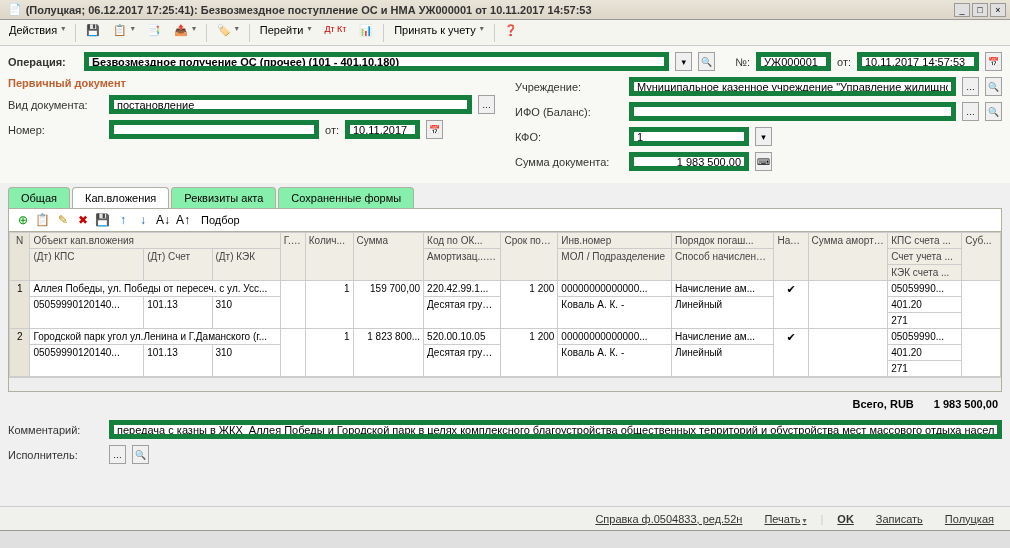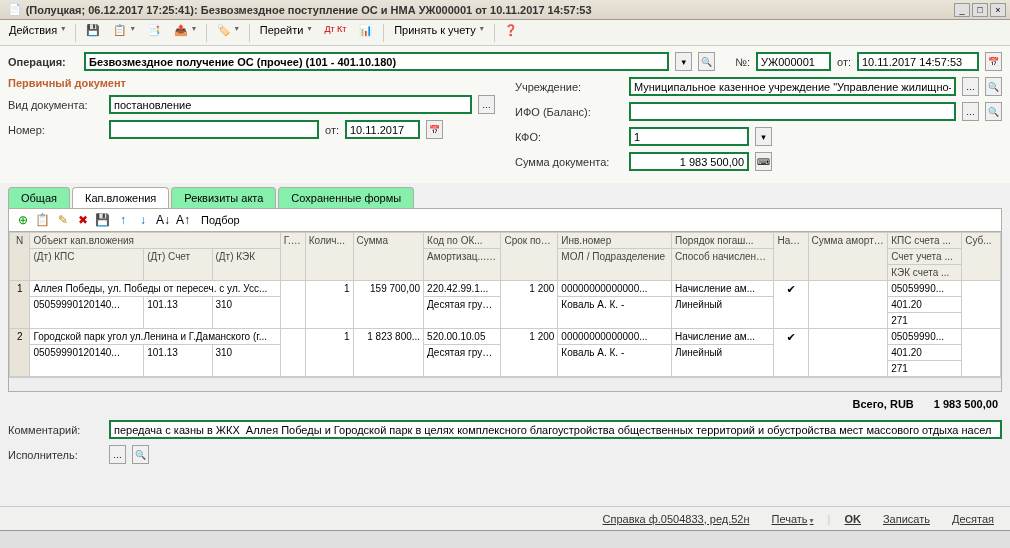--- a/index.html
+++ b/index.html
@@ -8,21 +8,21 @@
 .titlebar span { font-weight: bold; color: #333; margin-left: 4px; }
 .win-controls { margin-left: auto; display: flex; gap: 2px; }
 .win-btn { width: 16px; height: 14px; background: #e0e0e0; border: 1px solid #999; font-size: 9px; text-align: center; line-height: 12px; cursor: pointer; }
 .toolbar { background: #f5f5f0; height: 26px; display: flex; align-items: center; padding: 0 4px; border-bottom: 1px solid #ccc; gap: 3px; }
 .tb-btn { height: 20px; padding: 0 4px; border: 1px solid transparent; background: transparent; display: flex; align-items: flex-start; gap: 2px; cursor: pointer; }
 .tb-sep { width: 1px; height: 18px; background: #ccc; margin: 0 2px; }
 .dropdown-arrow::after { content: '▾'; font-size: 8px; margin-left: 2px; color: #666; }
 .form-area { padding: 6px 8px; background: #f8f8f4; }
 .form-row { display: flex; align-items: center; margin-bottom: 6px; gap: 6px; }
 .label { color: #333; }
-.field { height: 19px; border: 2px solid #15803d; background: #fff; padding: 1px 3px; }
+.field { height: 19px; border: 5px solid #15803d; background: #fff; padding: 1px 3px; }
 .field-btn { width: 17px; height: 19px; border: 1px solid #a0a0a0; background: #f0f0f0; font-size: 9px; cursor: pointer; }
 .section-title { color: #c06030; font-weight: bold; margin-bottom: 6px; }
 .two-col { display: flex; gap: 20px; }
 .col { flex: 1; }
 .tabs { display: flex; padding: 0 8px; margin-top: 4px; }
 .tab { padding: 4px 12px; border: 1px solid #b0b0a0; background: #86efac; border-bottom: none; margin-right: 2px; cursor: pointer; border-radius: 4px 4px 0 0; }
 .tab.active { background: #fff; font-weight: normal; position: relative; z-index: 2; }
 .tab-toolbar { background: #fff; border: 1px solid #b0b0a0; padding: 3px 6px; margin: 0 8px; display: flex; align-items: center; gap: 4px; }
 .tb-icon { width: 16px; height: 16px; cursor: pointer; display: inline-flex; align-items: center; justify-content: center; font-size: 12px; }
 .grid-wrap { margin: 0 8px; border: 1px solid #b0b0a0; border-top: none; background: #fff; }
@@ -280,15 +280,15 @@
     <button class="field-btn">🔍</button>
   </div>
 </div>
 
 <div class="footer-bar">
   <span class="footer-btn">Справка ф.0504833, ред.52н</span>
   <span class="footer-btn dropdown-arrow"><span>Печать</span></span>
   <span style="color:#ccc">|</span>
   <span class="footer-btn" style="font-weight:bold">OK</span>
   <span class="footer-btn">Записать</span>
-  <span class="footer-btn">Десятая</span>
+  <span class="footer-btn">Полуцкая</span>
 </div>
 <div class="taskbar"></div>
 
 </body></html>

